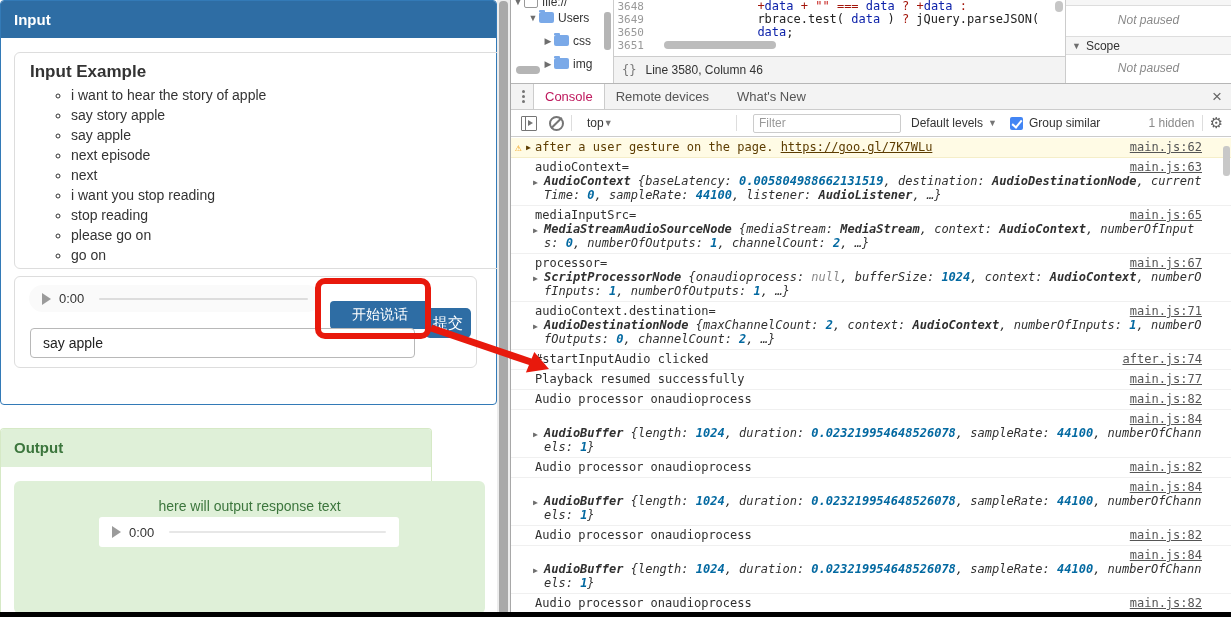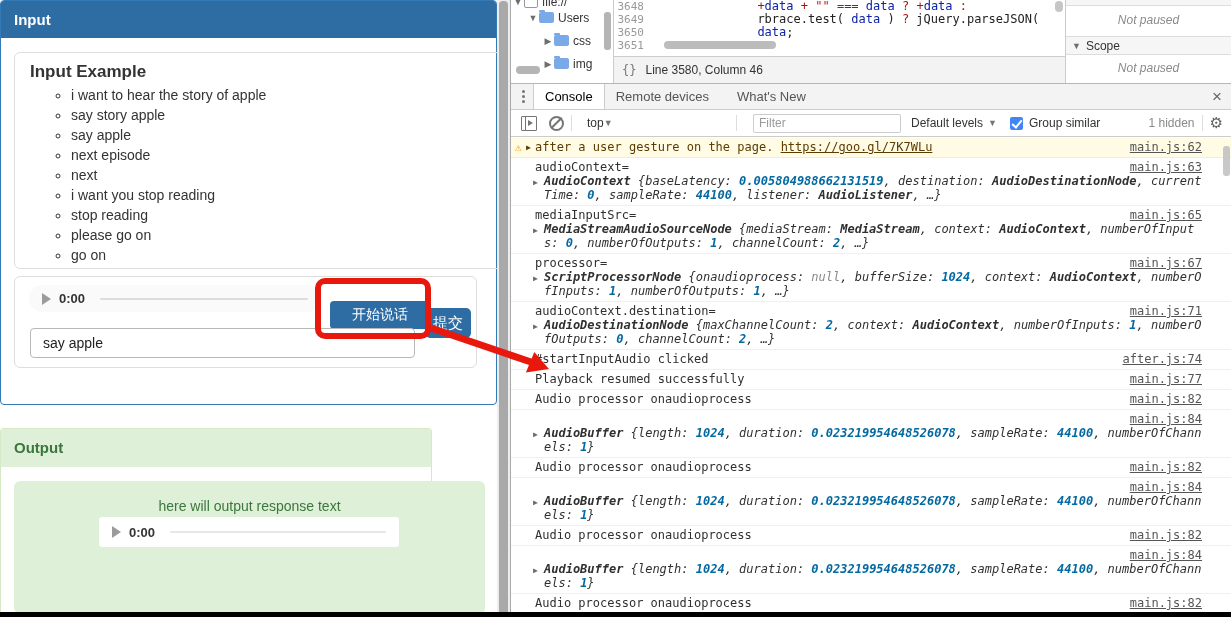--- a/index.html
+++ b/index.html
@@ -9,21 +9,21 @@
   .page{position:absolute;left:0;top:0;width:497px;height:617px;background:#fff;}
   .panel{box-sizing:border-box;}
   .panel-primary{position:absolute;left:0;top:0;width:497px;height:405px;border:1px solid #337ab7;border-radius:4px;}
   .ph{height:37px;line-height:37px;padding-left:13px;font-size:15px;font-weight:bold;border-radius:3px 3px 0 0;}
   .ph-blue{background:#2e6da4;color:#fff;}
   .box1{position:absolute;left:13px;top:51px;width:531px;height:217px;border:1px solid #ddd;border-radius:6px;box-sizing:border-box;}
   .box1 h3{margin:9px 0 0 15px;font-size:17px;color:#333;}
   .box1 ul{margin:3px 0 0;padding-left:56px;list-style:circle;}
   .box1 li{font-size:14px;line-height:20px;color:#333;}
   .box2{position:absolute;left:13px;top:275px;width:463px;height:92px;border:1px solid #ddd;border-radius:6px;box-sizing:border-box;}
-  .player{position:absolute;background:#fafafa;border-radius:14px;display:flex;align-items:center;font-weight:bold;}
+  .player{position:absolute;background:#fafafa;border-radius:14px;display:flex;align-items:center;}
   .p1{left:14px;top:8px;width:292px;height:27px;}
   .ptri{width:0;height:0;border-left:9px solid #9b9b9b;border-top:6px solid transparent;border-bottom:6px solid transparent;margin-left:13px;flex:none;}
   .ptime{font-size:13px;color:#333;margin-left:8px;flex:none;}
   .pline{flex:1;height:2px;background:#ddd;margin:0 13px 0 15px;border-radius:1px;}
   .btn{position:absolute;background:#2e6da4;color:#fff;border:none;border-radius:4px;font-family:inherit;cursor:pointer;}
   .btn-start{left:315px;top:24px;width:100px;height:28px;font-size:14px;}
   .btn-submit{left:410px;top:31px;width:46px;height:30px;font-size:15px;border-radius:5px;}
   .tinput{position:absolute;left:15px;top:51px;width:385px;height:30px;border:1px solid #b8b8b8;border-radius:4px;
           font-size:14px;color:#222;padding:0 12px;box-sizing:border-box;font-family:inherit;}
   .panel-success{position:absolute;left:0;top:428px;width:432px;height:190px;border:1px solid #d6e9c6;border-bottom:none;border-radius:4px 4px 0 0;}
@@ -59,21 +59,21 @@
   .shead{position:absolute;left:0;right:0;height:19px;background:#f6f6f6;border-bottom:1px solid #ddd;
          font-size:12px;color:#333;display:flex;align-items:center;padding-left:6px;box-sizing:border-box;}
   .shead .tri{font-size:9px;color:#6e6e6e;margin-right:5px;}
   .npause{position:absolute;left:0;right:0;text-align:center;font-style:italic;color:#8a8a8a;font-size:12px;}
   
   .consoletabs{position:absolute;left:0;top:83px;right:0;height:27px;background:#f3f3f3;border-top:1px solid #b6b6b6;
                border-bottom:1px solid #ccc;box-sizing:border-box;display:flex;align-items:center;}
   .cmenu{display:flex;flex-direction:column;gap:2px;margin:0 5px 0 8px;padding:3px;}
   .cmenu i{width:3px;height:3px;border-radius:50%;background:#757575;}
   .ctab{height:25px;display:flex;align-items:center;padding:0 11px;font-size:13px;color:#555;}
-  .ctab.active{background:#fff;border-left:1px solid #ccc;border-right:1px solid #ccc;color:#000000;text-align:center;}
+  .ctab.active{background:#fff;border-left:1px solid #ccc;border-right:1px solid #ccc;color:#be185d;text-align:center;}
   .cclose{margin-left:auto;margin-right:9px;color:#666;font-size:17px;line-height:17px;cursor:pointer;}
   .ctoolbar{position:absolute;left:0;top:110px;right:0;height:27px;background:#fff;border-bottom:1px solid #ccc;
             box-sizing:border-box;display:flex;align-items:center;font-size:12px;color:#333;}
   .vsep{width:1px;height:16px;background:#ddd;margin:0 7px;flex:none;}
   .ic-panel{width:14px;height:13px;border:1px solid #757575;border-radius:1px;margin-left:10px;position:relative;flex:none;}
   .ic-panel::before{content:"";position:absolute;left:3px;top:0;bottom:0;width:1px;background:#757575;}
   .ic-panel::after{content:"";position:absolute;left:6px;top:3px;width:0;height:0;
                    border-left:5px solid #757575;border-top:3px solid transparent;border-bottom:3px solid transparent;}
   .ic-ban{width:11px;height:11px;border:2px solid #757575;border-radius:50%;margin-left:12px;position:relative;flex:none;}
   .ic-ban::after{content:"";position:absolute;left:-2px;top:4px;width:15px;height:2px;background:#757575;transform:rotate(-45deg);}

